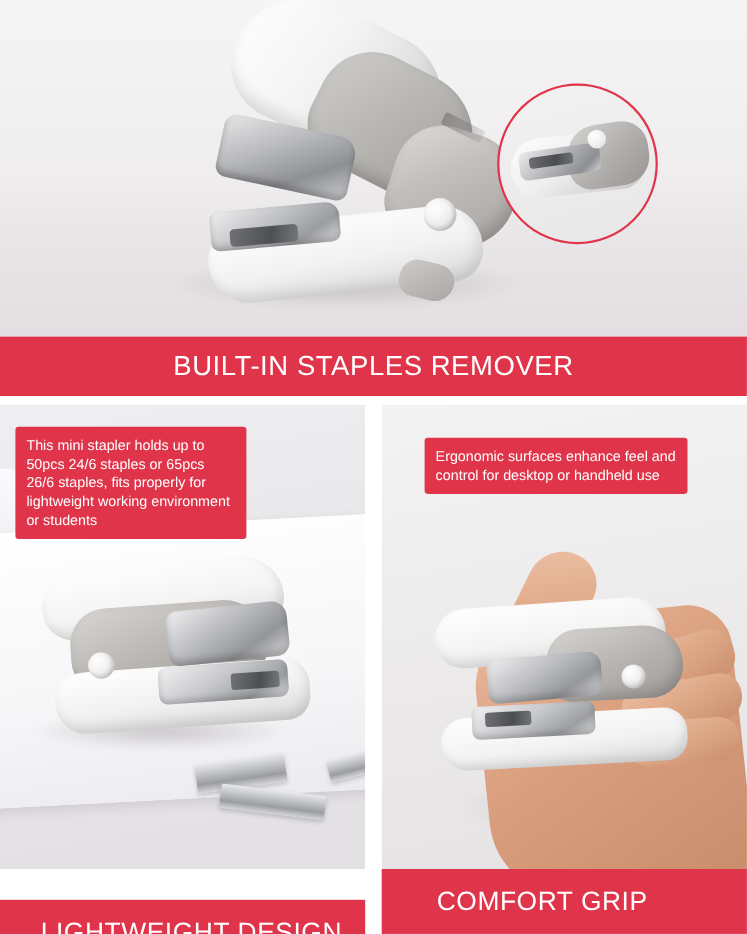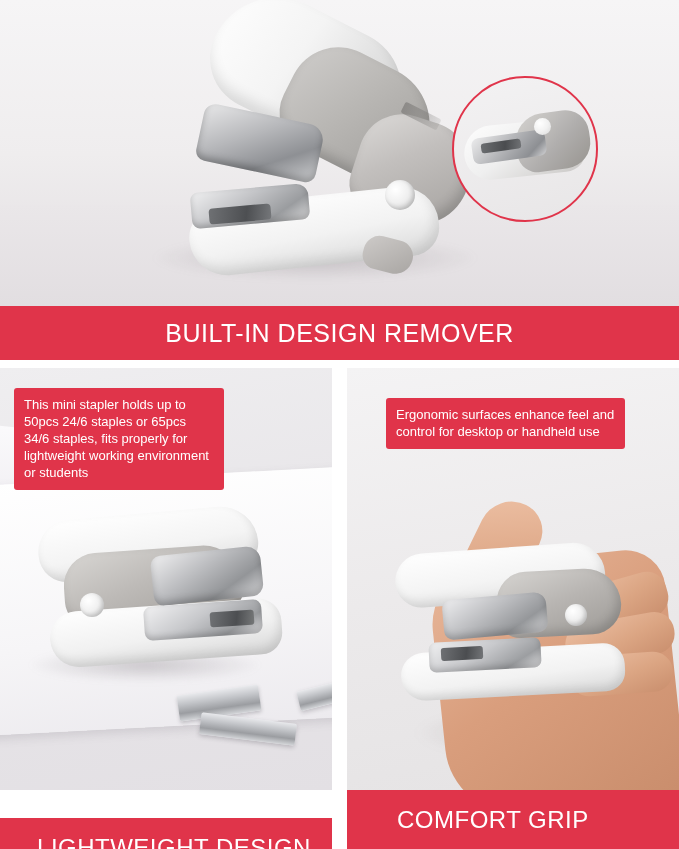--- a/index.html
+++ b/index.html
@@ -502,21 +502,21 @@
       <div class="ins-grey"></div>
       <div class="ins-metal"></div>
       <div class="ins-dark"></div>
       <div class="ins-dot"></div>
     </div>
   </div>
 
   <div class="gutter-h1"></div>
 
   <div class="banner banner-top">
-    <span class="banner-text">BUILT-IN DESIGN REMOVER</span>
+    <span class="banner-text">BUILT-IN STAPLES REMOVER</span>
   </div>
 
   <div class="panel-bl">
     <div class="bl-paper2"></div>
     <div class="bl-paper"></div>
     <div class="bl-shadow"></div>
 
     <div class="st-bl">
       <div class="st-bl-arm"></div>
       <div class="st-bl-grey"></div>
@@ -525,21 +525,21 @@
       <div class="st-bl-metal-bot"></div>
       <div class="st-bl-dark"></div>
       <div class="st-bl-dot"></div>
     </div>
 
     <div class="staple-strip ss1"></div>
     <div class="staple-strip ss2"></div>
     <div class="staple-strip ss3"></div>
   </div>
 
-  <div class="callout callout-left">This mini stapler holds up to 50pcs 24/6 staples or 65pcs 34/6 staples, fits properly for lightweight working environment or students</div>
+  <div class="callout callout-left">This mini stapler holds up to 50pcs 24/6 staples or 65pcs 26/6 staples, fits properly for lightweight working environment or students</div>
 
   <div class="panel-br">
     <div class="hand-shadow"></div>
     <div class="hand"></div>
     <div class="thumb"></div>
     <div class="finger f1"></div>
     <div class="finger f2"></div>
     <div class="finger f3"></div>
 
     <div class="st-br">

